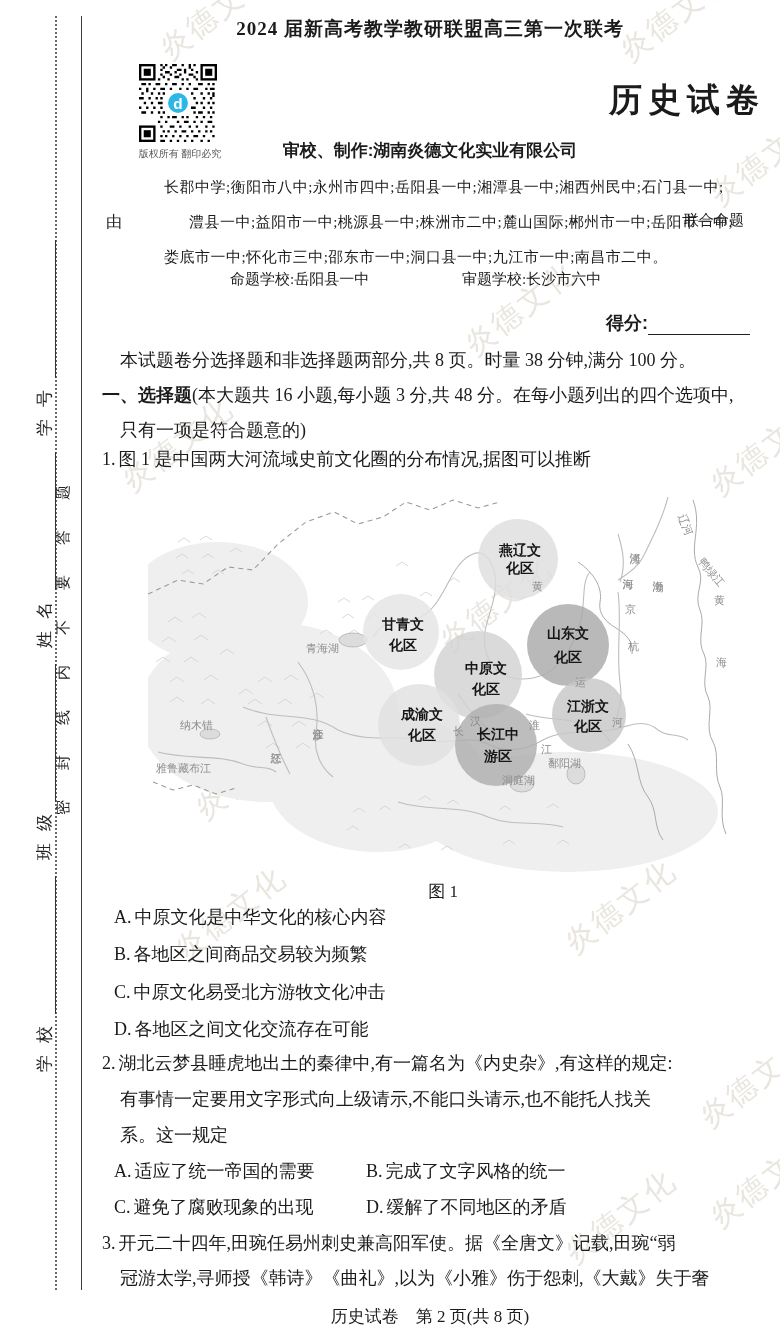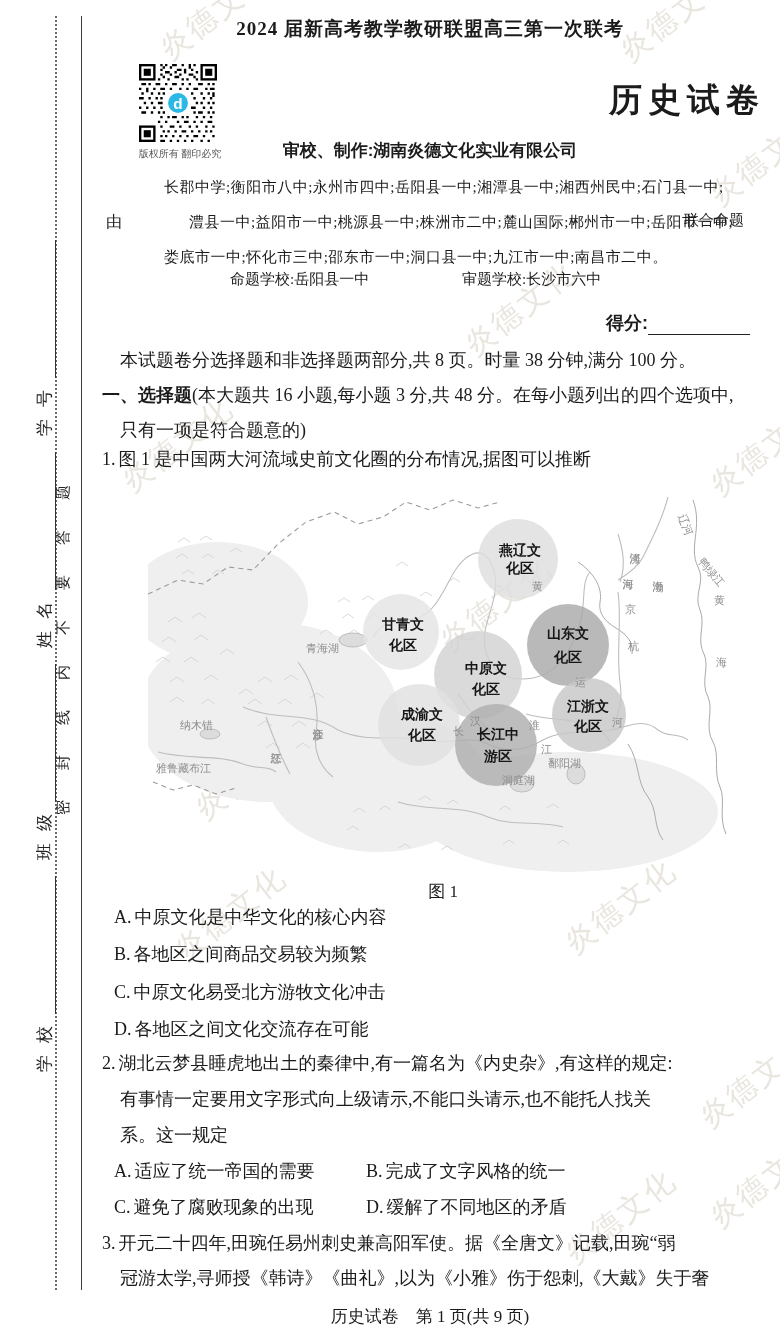--- a/index.html
+++ b/index.html
@@ -295,15 +295,15 @@
   <div class="opt o2a"><span class="qnum">A.</span><span>适应了统一帝国的需要</span></div>
   <div class="opt o2b"><span class="qnum">B.</span><span>完成了文字风格的统一</span></div>
   <div class="opt o2c"><span class="qnum">C.</span><span>避免了腐败现象的出现</span></div>
   <div class="opt o2d"><span class="qnum">D.</span><span>缓解了不同地区的矛盾</span></div>
 
   <div class="bodytext q-line q3l1">
     <span class="qnum">3.</span><span>开元二十四年,田琬任易州刺史兼高阳军使。据《全唐文》记载,田琬“弱</span>
   </div>
   <div class="bodytext q-cont q3l2">冠游太学,寻师授《韩诗》《曲礼》,以为《小雅》伤于怨刺,《大戴》失于奢</div>
 
-  <div class="footer">历史试卷　第 1 页(共 9 页)</div>
+  <div class="footer">历史试卷　第 2 页(共 8 页)</div>
 
 </div>
 
 </body></html>

